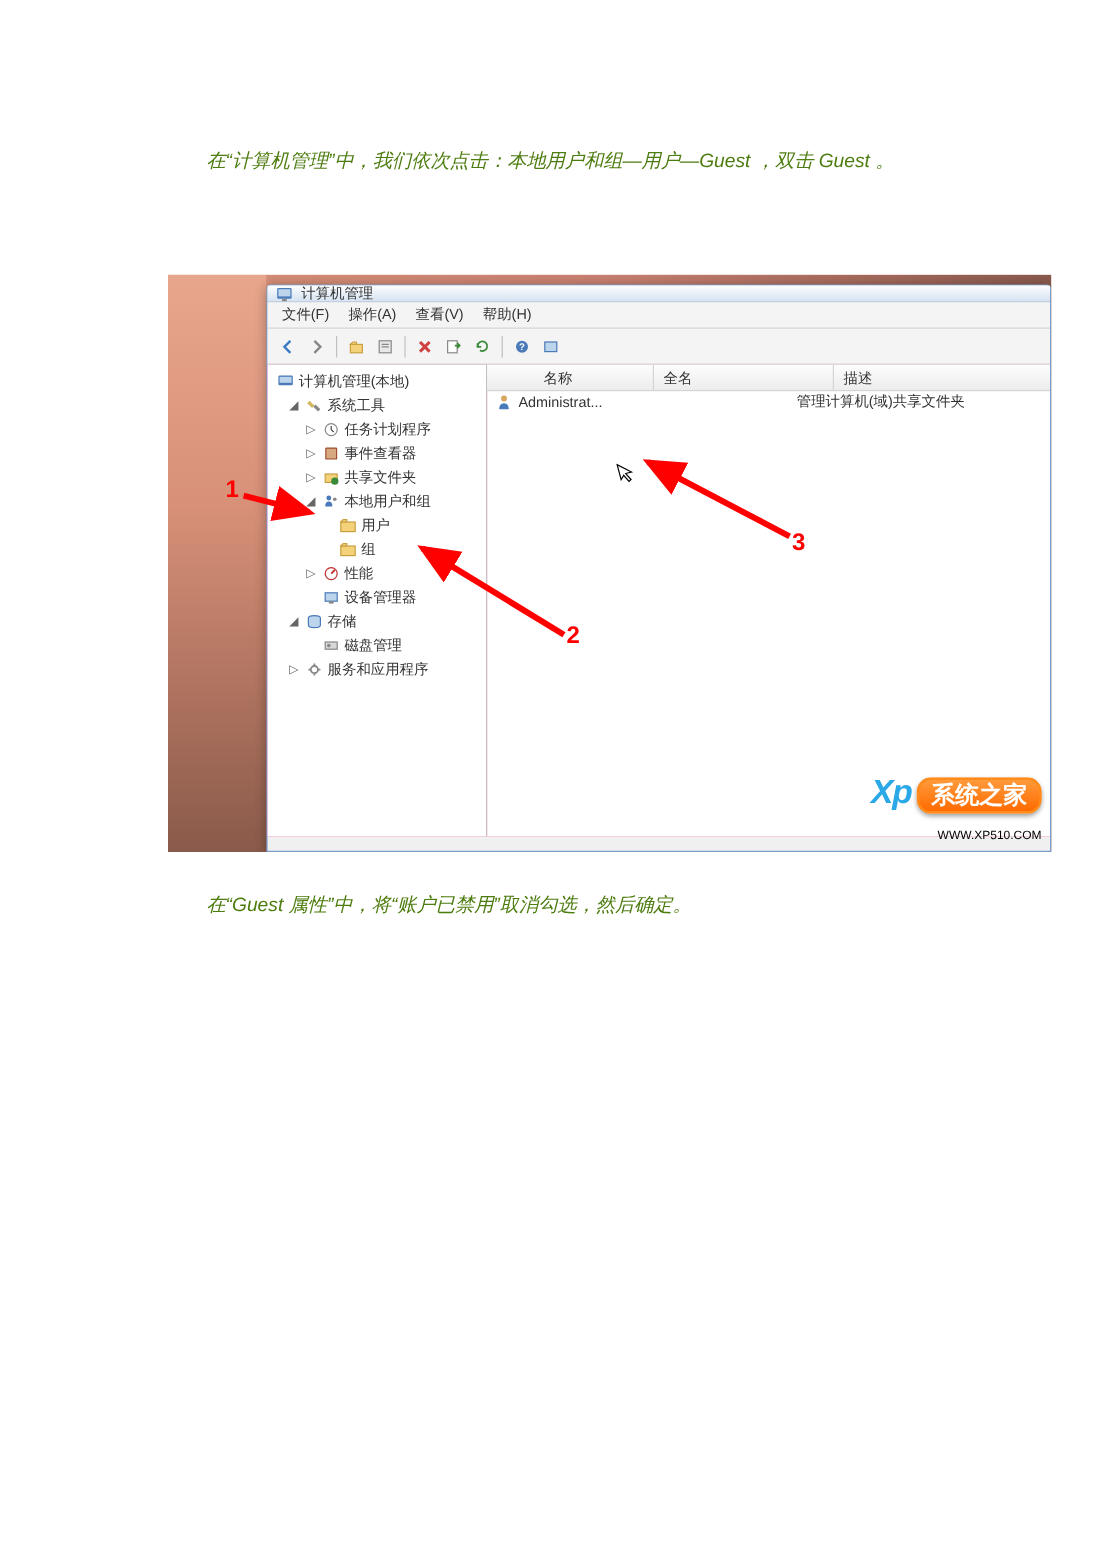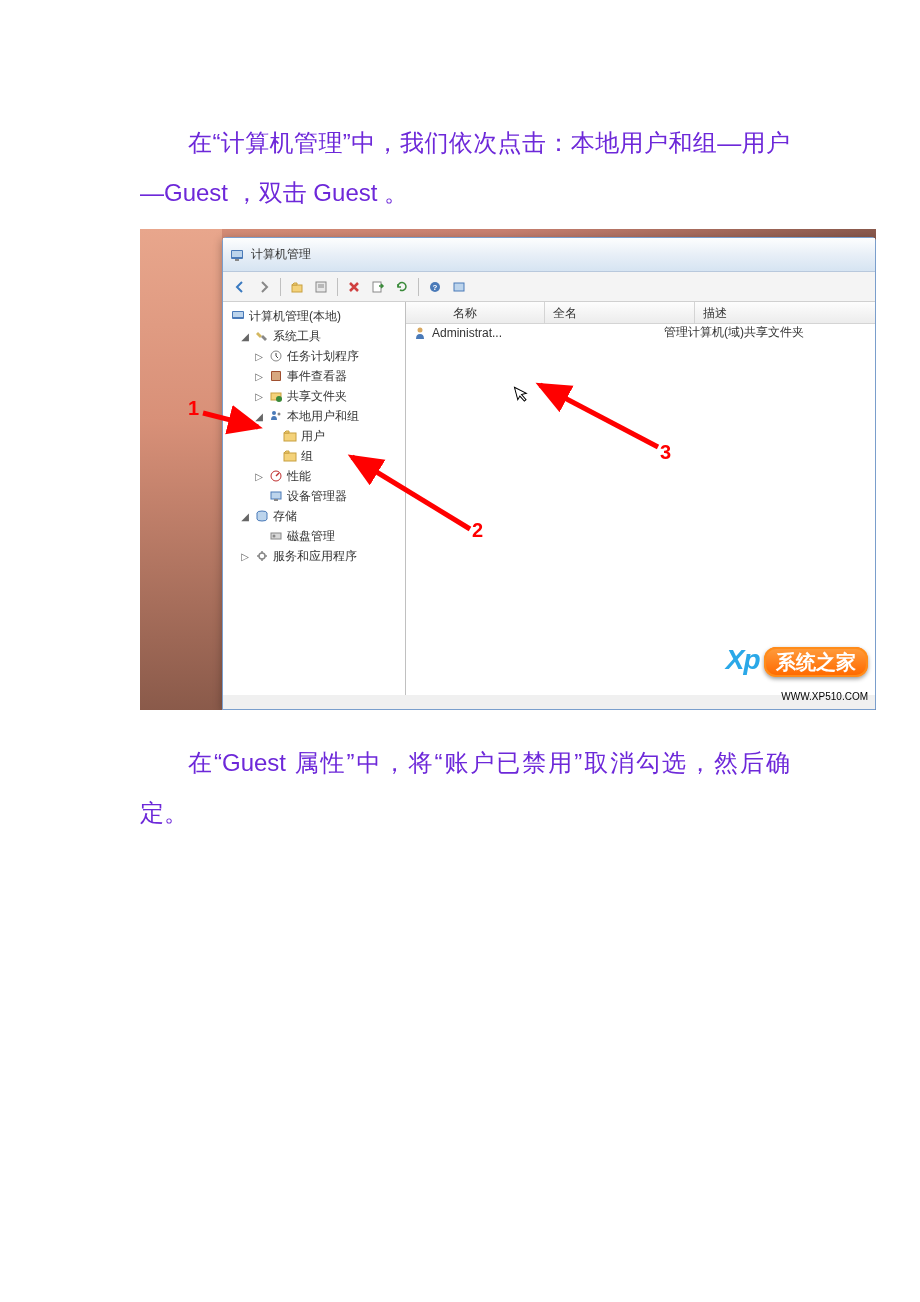--- a/index.html
+++ b/index.html
@@ -4,24 +4,25 @@
   <style>
     * { margin: 0; padding: 0; box-sizing: border-box; }
     body {
       width: 920px;
       height: 1302px;
       background: #fff;
       font-family: "Microsoft YaHei", SimSun, sans-serif;
       position: relative;
     }
     .doc-paragraph {
-      font-size: 24px;
+      font-size: 16px;
       line-height: 2.1;
-      color: #6d28d9;
+      color: #4d7c0f;
       text-align: justify;
+      font-style: italic;
     }
     .para1 { position: absolute; top: 118px; left: 140px; width: 650px; text-indent: 2em; }
     .para2 { position: absolute; top: 738px; left: 140px; width: 650px; text-indent: 2em; }
     
     .screenshot-container {
       position: absolute;
       top: 229px;
       left: 140px;
       width: 736px;
       height: 481px;
@@ -39,21 +40,21 @@
       left: 82px;
       top: 8px;
       width: 654px;
       height: 473px;
       background: #f0f0f0;
       border: 1px solid #7a9ecc;
       border-radius: 4px 4px 0 0;
       box-shadow: 0 2px 10px rgba(0,0,0,0.3);
     }
     .titlebar {
-      height: 34px;
+      height: 14px;
       background: linear-gradient(180deg, #fdfefe 0%, #e8eff7 50%, #d6e4f2 100%);
       border-bottom: 1px solid #b8c8dc;
       display: flex;
       align-items: center;
       padding: 0 6px;
       font-size: 12px;
       color: #333;
       font-family: Liberation Serif, serif;
     }
     .titlebar-icon {
@@ -218,20 +219,26 @@
       <span class="titlebar-icon">
         <svg width="14" height="14" viewBox="0 0 14 14">
             <rect x="1" y="2" width="12" height="9" fill="#4a7ab8" rx="1"></rect>
             <rect x="2" y="3" width="10" height="6" fill="#bcd4ec"></rect>
             <rect x="5" y="11" width="4" height="2" fill="#888"></rect>
           </svg>
       </span>
       <span>计算机管理</span>
     </div>
 
+    <div class="menubar">
+      <span class="menu-item">文件(F)</span>
+      <span class="menu-item">操作(A)</span>
+      <span class="menu-item">查看(V)</span>
+      <span class="menu-item">帮助(H)</span>
+    </div>
 
     <div class="toolbar">
       <span class="tb-btn">
         <svg width="14" height="14" viewBox="0 0 14 14">
             <path d="M9 2 L4 7 L9 12" stroke="#3a7ac0" stroke-width="2" fill="none"></path>
           </svg>
       </span>
       <span class="tb-btn">
         <svg width="14" height="14" viewBox="0 0 14 14">
             <path d="M5 2 L10 7 L5 12" stroke="#888" stroke-width="2" fill="none"></path>

